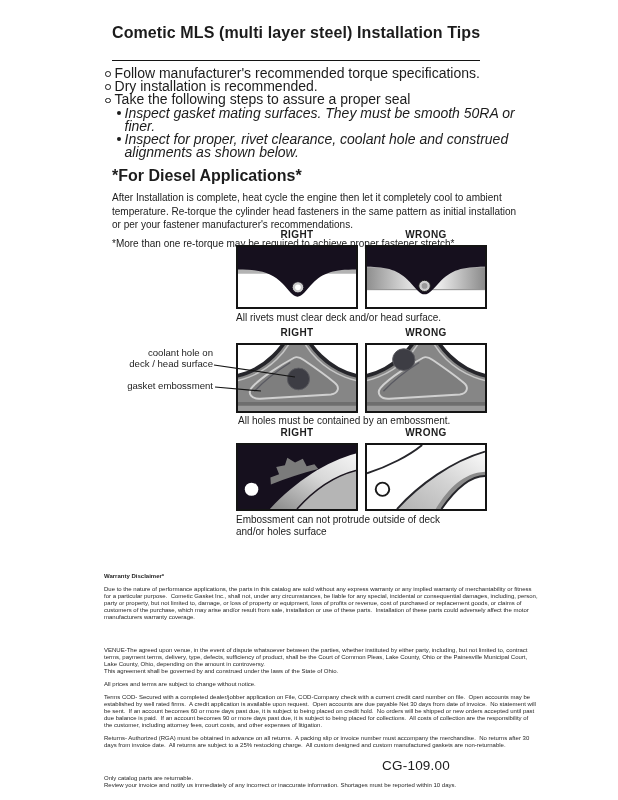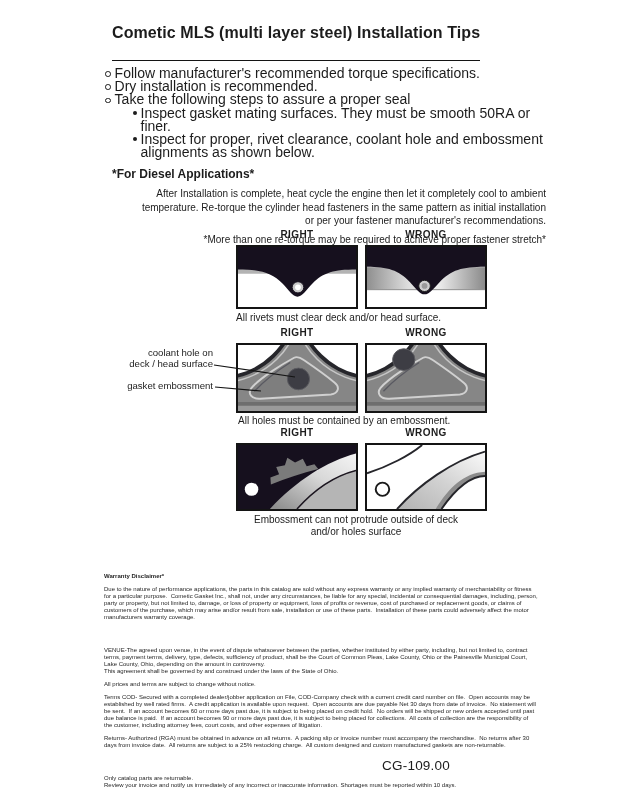--- a/index.html
+++ b/index.html
@@ -8,26 +8,26 @@
        -webkit-font-smoothing:antialiased;}
   .abs{position:absolute;}
   
   .content{position:absolute;left:104px;top:24px;width:442px;}
   .doc-title{display:inline-block;margin:0 0 0 8px;font-size:16px;font-weight:bold;
              letter-spacing:.1px;border-bottom:1.7px solid #141414;padding-bottom:18px;}
   .tips{margin-top:6px;font-size:14px;line-height:13.2px;}
   .tip-row{display:flex;}
   .b-hollow{flex:0 0 auto;width:3.6px;height:3.6px;border:1px solid #1c1c1c;border-radius:50%;
             margin:4.2px 4px 0 1px;}
-  .sub{margin-left:29px;}
+  .sub{margin-left:13px;font-style:italic;}
   .b-solid{flex:0 0 auto;width:4px;height:4px;background:#1c1c1c;border-radius:50%;
            margin:4.2px 3.5px 0 0;}
-  .diesel-h{margin:8px 0 0 8px;font-size:12px;font-weight:bold;}
+  .diesel-h{margin:8px 0 0 8px;font-size:16px;font-weight:bold;}
   .para{margin:6px 0 0 8px;font-size:10px;line-height:13.2px;}
-  .para.gap{text-align:right;}
+  .para.gap{}
   
   .rw-label{position:absolute;width:122px;text-align:center;font-size:10px;font-weight:bold;
             letter-spacing:.4px;}
   .dbox{position:absolute;width:122px;height:64px;border:2px solid #141414;box-sizing:border-box;
         background:#fff;}
   .dbox svg{display:block;width:100%;height:100%;}
   .dbox.r2{height:70px;}
   .dbox.r3{height:68px;}
   .cap{position:absolute;font-size:10px;line-height:11.6px;}
   .ann{position:absolute;width:118px;text-align:right;font-size:9.6px;line-height:11.4px;}
@@ -58,21 +58,21 @@
     <div class="tip-row">
       <span class="b-hollow"></span>
       <span>Take the following steps to assure a proper seal</span>
     </div>
     <div class="tip-row sub">
       <span class="b-solid"></span>
       <span>Inspect gasket mating surfaces.  They must be smooth 50RA or finer.</span>
     </div>
     <div class="tip-row sub">
       <span class="b-solid"></span>
-      <span>Inspect for proper, rivet clearance, coolant hole and embossment alignments as shown below.</span>
+      <span>Inspect for proper, rivet clearance, coolant hole and construed alignments as shown below.</span>
     </div>
   </div>
 
   <div class="diesel-h">*For Diesel Applications*</div>
 
 
   <div class="para gap">
     <div>After Installation is complete, heat cycle the engine then let it completely cool to ambient</div>
     <div>temperature. Re-torque the cylinder head fasteners in the same pattern as initial installation</div>
     <div>or per your fastener manufacturer's recommendations.</div>
@@ -184,21 +184,21 @@
     </defs>
     <rect width="122" height="68" fill="#ffffff"></rect>
     <path d="M0,30 C22,23 44,11 57,0" stroke="#26262b" stroke-width="2" fill="none"></path>
     <path d="M122,7 C88,17 54,42 31,68 L77,68 C92,46 107,33 122,33 Z" fill="url(#grW3)"></path>
     <path d="M122,28.5 C100,30 85,45 71,68 L77,68 C92,46 107,33 122,33 Z" fill="#8c8c8c"></path>
     <path d="M122,7 C88,17 54,42 31,68" stroke="#26262b" stroke-width="2" fill="none"></path>
     <path d="M122,33 C107,33 92,46 77,68" stroke="#26262b" stroke-width="2" fill="none"></path>
     <circle cx="16" cy="47" r="7" fill="#ffffff" stroke="#1a1a1a" stroke-width="2"></circle>
   </svg>
 </div>
-<div class="cap" style="left:236px;top:514px;width:240px;text-align:center;">
+<div class="cap" style="left:236px;top:514px;width:240px;">
   <div>Embossment can not protrude outside of deck</div>
   <div>and/or holes surface</div>
 </div>
 
 <svg id="leaders" width="618" height="800">
   <line x1="214" y1="365" x2="295" y2="377" stroke="#141414" stroke-width="1.2"></line>
   <line x1="215" y1="387" x2="261" y2="391" stroke="#141414" stroke-width="1.2"></line>
 </svg>
 
 <div class="fine">

